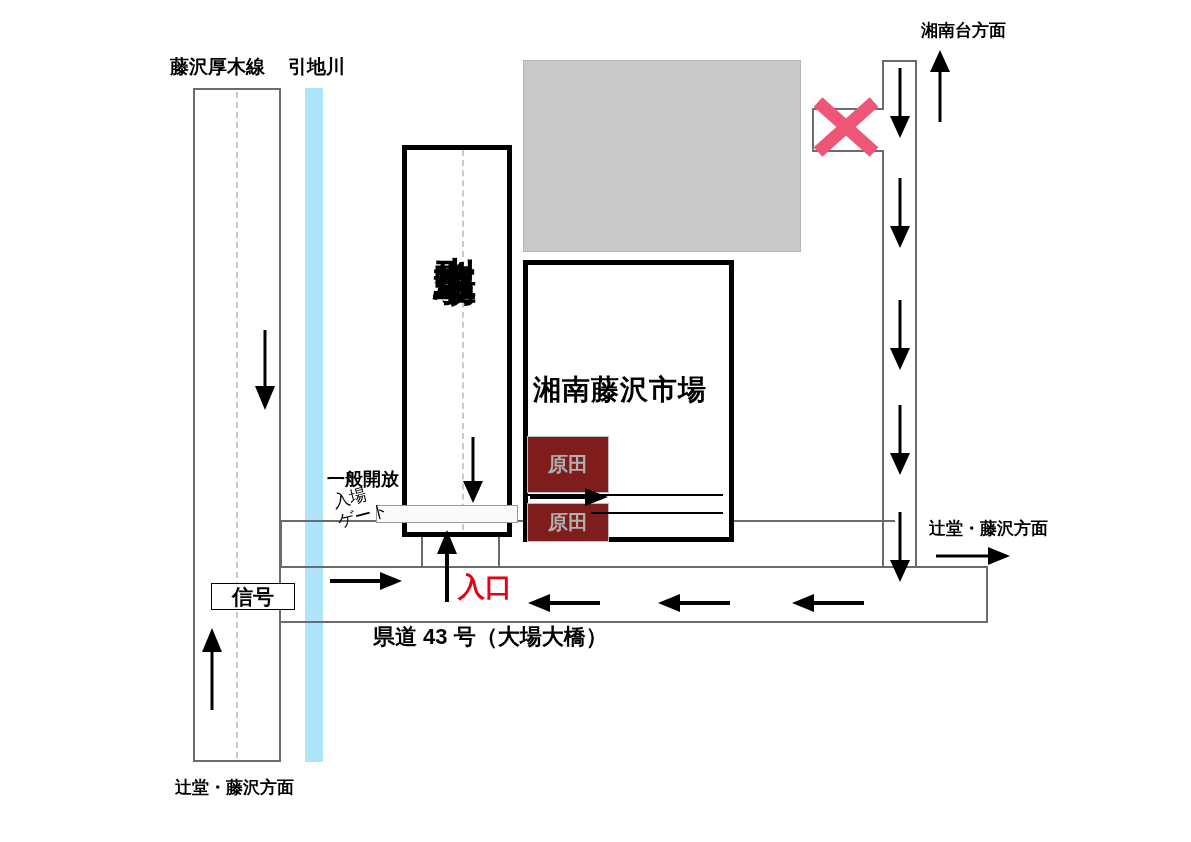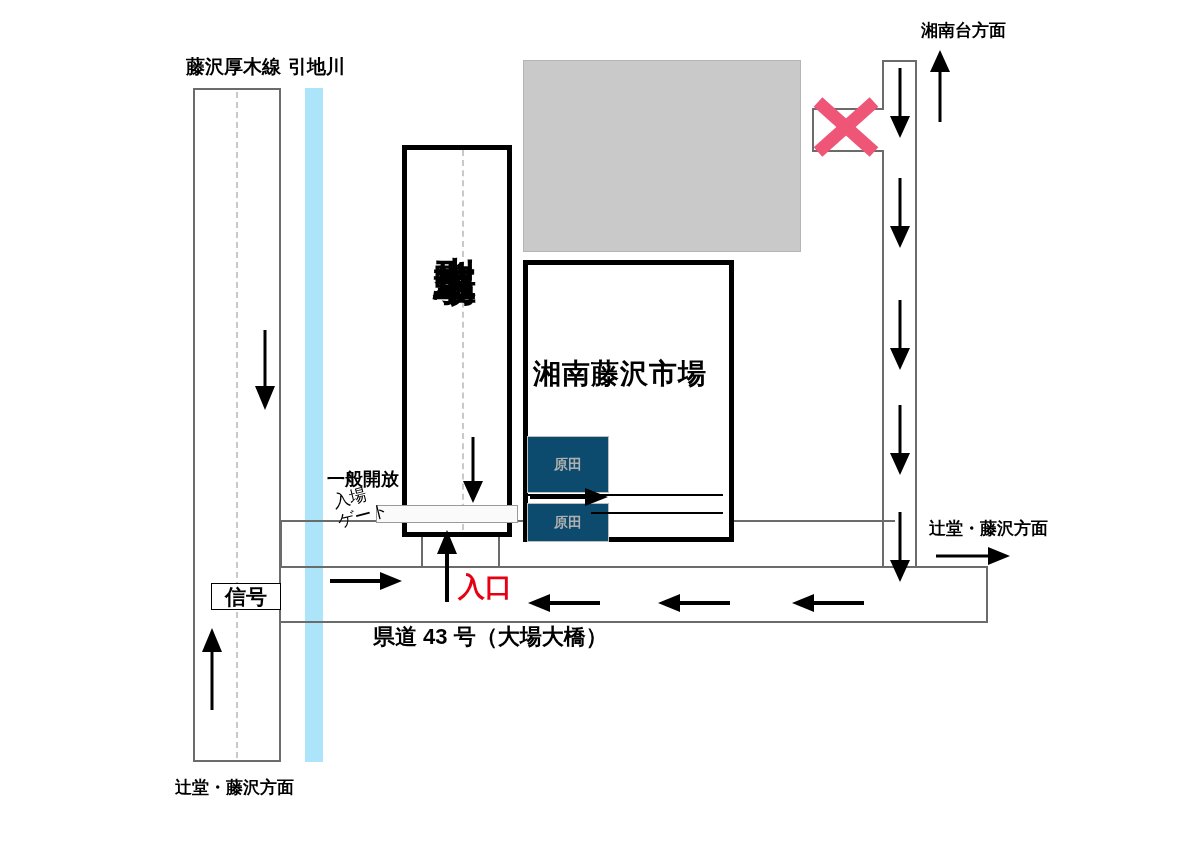--- a/index.html
+++ b/index.html
@@ -12,22 +12,22 @@
   .road-box{position:absolute;border:2px solid #6b6b6b;background:#fff;box-sizing:border-box;}
   .centerline{position:absolute;border-left:2px dashed #c9c9c9;}
 
   
   .river{position:absolute;background:#ace5fa;}
 
   
   .bldg-gray{position:absolute;background:#c9c9c9;border:1px solid #b5b5b5;box-sizing:border-box;}
   .bldg-market{position:absolute;background:#fff;border:5px solid #000;box-sizing:border-box;}
   .bldg-parking{position:absolute;background:#fff;border:5px solid #000;box-sizing:border-box;}
-  .tenant-box{position:absolute;background:#0c4a6e;border:1px solid #bfbfbf;box-sizing:border-box;
-              display:flex;align-items:center;justify-content:center;color:#b0b0b0;font-size:14px;font-weight:bold;}
+  .tenant-box{position:absolute;background:#7f1d1d;border:1px solid #bfbfbf;box-sizing:border-box;
+              display:flex;align-items:center;justify-content:center;color:#b0b0b0;font-size:20px;font-weight:bold;}
   .shinei{position:absolute;background:#00a2e8;border:1px solid #0b6fa4;box-sizing:border-box;
           display:flex;flex-direction:column;align-items:center;justify-content:center;
           color:#fff;font-size:28px;font-weight:bold;line-height:1.05;letter-spacing:1px;}
 
   
   .gate-bar{position:absolute;background:#fafafa;border:1px solid #9a9a9a;box-sizing:border-box;}
 
   
   .signal{position:absolute;background:#fff;border:1.5px solid #000;box-sizing:border-box;
           display:flex;align-items:center;justify-content:center;font-size:21px;font-weight:bold;color:#000;}
@@ -45,21 +45,21 @@
             font-size:17px;font-weight:normal;color:#000;line-height:1.15;white-space:nowrap;}
 </style>
 </head>
 <body>
 
 <div id="map">
 
   <div class="road-box" style="left:193px;top:88px;width:88px;height:674px;"></div>
   <div class="centerline" style="left:236px;top:92px;height:666px;"></div>
 
-  <div class="lbl" style="left:186px;top:57px;font-size:19px;">藤沢厚木線</div>
+  <div class="lbl" style="left:170px;top:57px;font-size:19px;">藤沢厚木線</div>
 
   <svg class="arrow" style="left:252px;top:330px;" width="26" height="82" viewBox="0 0 26 82">
     <line x1="13" y1="0" x2="13" y2="62" stroke="#000" stroke-width="3"></line>
     <polygon points="13,80 3,56 23,56" fill="#000"></polygon>
   </svg>
 
   <svg class="arrow" style="left:199px;top:628px;" width="26" height="82" viewBox="0 0 26 82">
     <line x1="13" y1="20" x2="13" y2="82" stroke="#000" stroke-width="3"></line>
     <polygon points="13,0 3,24 23,24" fill="#000"></polygon>
   </svg>
@@ -129,21 +129,21 @@
 
   <div class="lbl" style="left:929px;top:520px;font-size:17px;">辻堂・藤沢方面</div>
   <svg class="arrow" style="left:936px;top:545px;" width="74" height="22" viewBox="0 0 74 22">
     <line x1="0" y1="11" x2="56" y2="11" stroke="#000" stroke-width="3"></line>
     <polygon points="74,11 52,2 52,20" fill="#000"></polygon>
   </svg>
 
   <div class="bldg-gray" style="left:523px;top:60px;width:278px;height:192px;"></div>
 
   <div class="bldg-market" style="left:523px;top:260px;width:211px;height:282px;"></div>
-  <div class="lbl" style="left:533px;top:360px;font-size:28px;letter-spacing:1px;">湘南藤沢市場</div>
+  <div class="lbl" style="left:533px;top:376px;font-size:28px;letter-spacing:1px;">湘南藤沢市場</div>
 
   <div class="tenant-box" style="left:527px;top:436px;width:82px;height:57px;">
     <span>原田</span>
   </div>
   <div class="tenant-box" style="left:527px;top:503px;width:82px;height:39px;">
     <span>原田</span>
   </div>
 
   <div style="position:absolute;left:527px;top:494px;width:196px;height:2px;background:#000;"></div>
   <div style="position:absolute;left:591px;top:512px;width:132px;height:2px;background:#000;"></div>
@@ -187,19 +187,19 @@
   </svg>
   <svg class="arrow" style="left:658px;top:592px;" width="72" height="22" viewBox="0 0 72 22">
     <line x1="18" y1="11" x2="72" y2="11" stroke="#000" stroke-width="4"></line>
     <polygon points="0,11 22,2 22,20" fill="#000"></polygon>
   </svg>
   <svg class="arrow" style="left:792px;top:592px;" width="72" height="22" viewBox="0 0 72 22">
     <line x1="18" y1="11" x2="72" y2="11" stroke="#000" stroke-width="4"></line>
     <polygon points="0,11 22,2 22,20" fill="#000"></polygon>
   </svg>
 
-  <div class="signal" style="left:211px;top:583px;width:70px;height:27px;">
+  <div class="signal" style="left:211px;top:583px;width:84px;height:27px;">
     <span>信号</span>
   </div>
 
   <div class="lbl" style="left:333px;top:626px;font-size:22px;margin-left:40px;">県道 43 号（大場大橋）</div>
 
 </div>
 
 </body></html>

